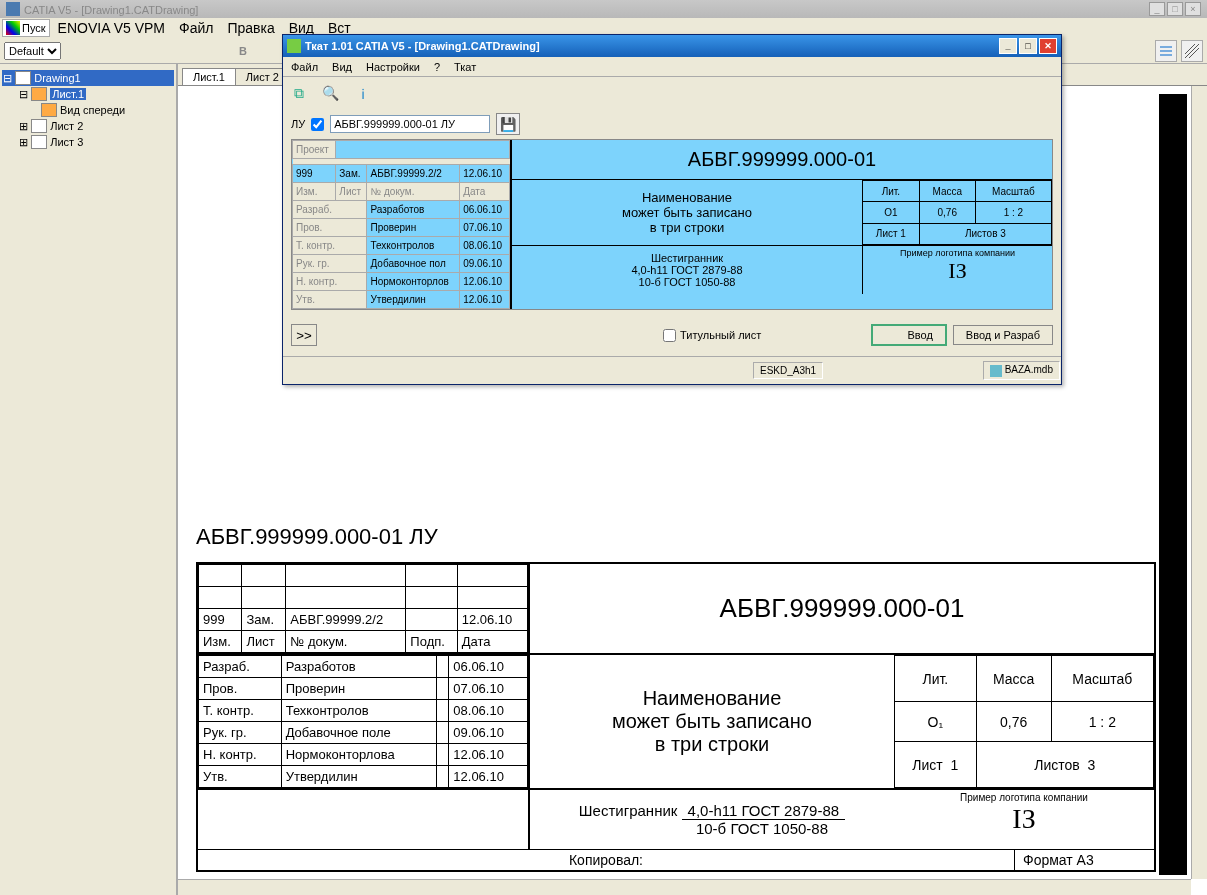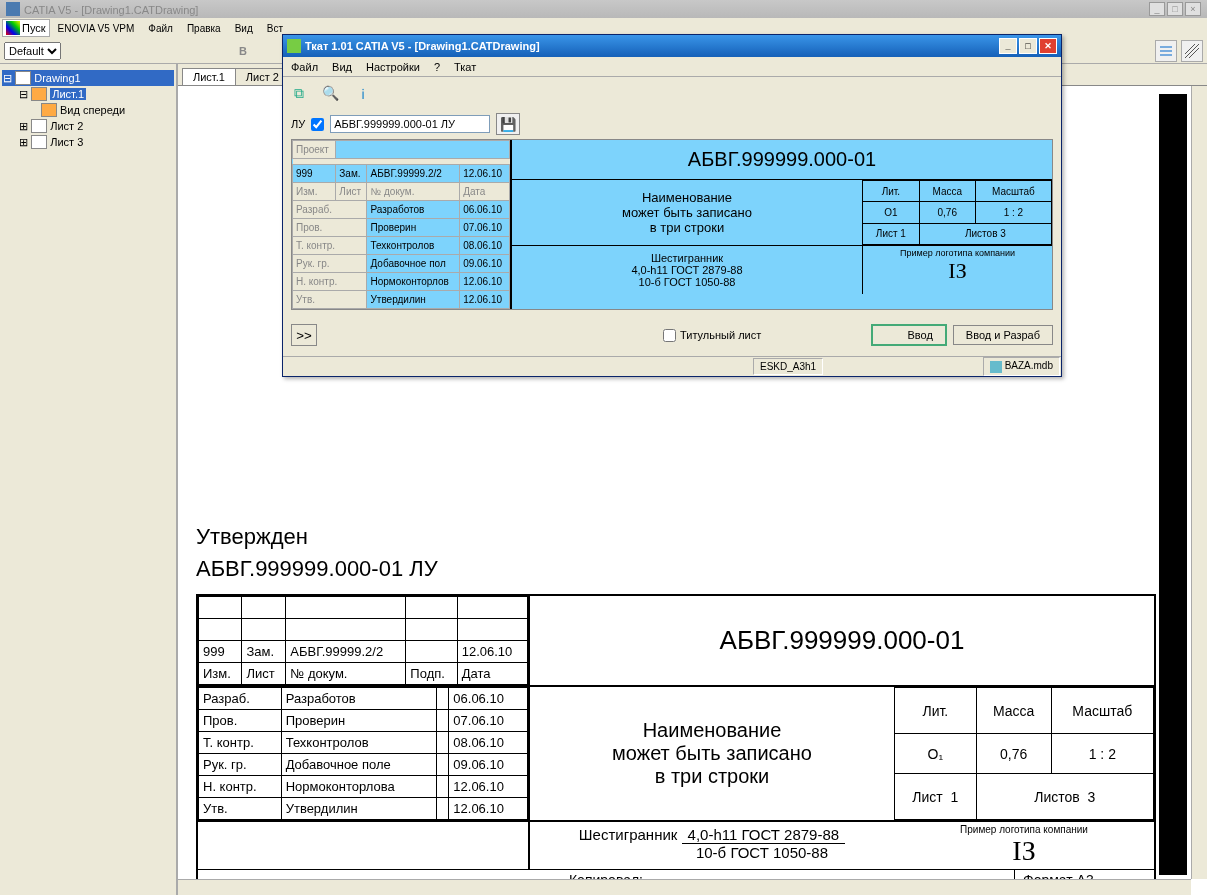--- a/index.html
+++ b/index.html
@@ -5,21 +5,21 @@
 * { box-sizing: border-box; margin: 0; padding: 0; font-family: Tahoma, Arial, sans-serif; }
 body { background: #d4d0c8; width: 1207px; height: 895px; overflow: hidden; position: relative; font-size: 11px; }
 
 
 .main-title { background: linear-gradient(#c8c8c8, #b8b8b8); height: 18px; padding: 2px 6px; color: #888; display: flex; align-items: flex-end; gap: 4px; }
 .main-title .icon { width: 14px; height: 14px; background: #4a7ab0; }
 .main-title .wbtns { margin-left: auto; display: flex; gap: 2px; }
 .main-title .wbtn { width: 16px; height: 14px; background: #e0e0e0; border: 1px solid #999; font-size: 9px; text-align: center; line-height: 12px; }
 
 .menubar { background: #ece9d8; height: 20px; display: flex; align-items: center; padding: 0 2px; gap: 2px; }
-.menubar .mitem { padding: 2px 6px; font-size: 10px; }
+.menubar .mitem { padding: 2px 6px; font-size: 14px; }
 .menubar .start { background: #fff; border: 1px solid #aaa; display: flex; align-items: center; gap: 2px; padding: 1px 3px; }
 .menubar .start .sicon { width: 14px; height: 14px; background: linear-gradient(45deg,#e00,#00e,#0c0,#ee0); }
 
 .toolbar { background: #ece9d8; height: 26px; display: flex; align-items: center; padding: 0 4px; gap: 8px; border-bottom: 1px solid #aaa; }
 .toolbar select { font-size: 11px; height: 18px; }
 .toolbar .rtools { margin-left: auto; display: flex; gap: 4px; }
 .toolbar .tbtn { width: 22px; height: 22px; border: 1px solid #aaa; background: #f0f0f0; display: flex; align-items: center; justify-content: center; }
 
 .workspace { display: flex; height: calc(895px - 64px); }
 .tree { width: 178px; background: #ece9d8; padding: 6px 2px; border-right: 2px solid #aaa; }
@@ -44,21 +44,21 @@
 .titleblock td { border: 1px solid #000; padding: 2px 4px; vertical-align: middle; }
 .tb-top { display: flex; }
 .tb-revs { width: 330px; }
 .tb-revs td { height: 22px; font-size: 13px; }
 .tb-main-num { flex: 1; display: flex; align-items: center; justify-content: center; font-size: 26px; border-left: 2px solid #000; }
 .tb-mid { display: flex; border-top: 2px solid #000; }
 .tb-name { flex: 1; border-left: 2px solid #000; display: flex; align-items: center; justify-content: center; font-size: 20px; text-align: center; padding: 6px; }
 .tb-lms { width: 260px; }
 .tb-lms td { text-align: center; }
 .tb-bot { display: flex; border-top: 2px solid #000; }
-.tb-mat { flex: 1; border-left: 2px solid #000; text-align: center; font-size: 15px; padding: 4px; }
+.tb-mat { flex: 1; border-left: 2px solid #000; text-align: center; font-size: 15px; padding: 12px; }
 .tb-logo { width: 260px; text-align: center; font-size: 10px; padding: 2px; }
 .tb-logo .lg { font-size: 28px; font-family: serif; }
 .tb-fmt { display: flex; border-top: 1px solid #000; }
 .tb-fmt div { padding: 2px 8px; }
 
 .scrollbar-h { position: absolute; bottom: 0; left: 0; right: 16px; height: 16px; background: #ece9d8; border-top: 1px solid #aaa; }
 .scrollbar-v { position: absolute; top: 22px; right: 0; bottom: 16px; width: 16px; background: #ece9d8; border-left: 1px solid #aaa; }
 
 
 .dialog { position: absolute; top: 34px; left: 282px; width: 780px; background: #ece9d8; border: 1px solid #0a246a; box-shadow: 2px 2px 4px rgba(0,0,0,0.3); z-index: 10; }
@@ -93,21 +93,21 @@
 .dlg-right .r-mat { flex: 1; text-align: center; font-size: 11px; padding: 6px; }
 .dlg-right .r-logo { width: 190px; text-align: center; font-size: 9px; border-left: 1px solid #000; padding: 2px; }
 .dlg-right .r-logo .lg { font-size: 22px; font-family: serif; }
 
 .dlg-actions { display: flex; align-items: center; gap: 6px; padding: 10px 8px; justify-content: flex-end; }
 .dlg-actions .btn { padding: 3px 12px; border: 1px solid #888; background: #ece9d8; font-size: 11px; }
 .dlg-actions .btn.primary { border: 2px solid #4a7; padding-left: 34px; }
 .dlg-actions .arrow { width: 26px; height: 22px; border: 1px solid #888; background: #ece9d8; text-align: center; }
 .dlg-actions .chk { display: flex; align-items: center; gap: 4px; margin-right: auto; margin-left: 340px; }
 
-.dlg-status { height: 20px; border-top: 1px solid #aaa; display: flex; align-items: center; font-size: 10px; }
+.dlg-status { height: 28px; border-top: 1px solid #aaa; display: flex; align-items: center; font-size: 10px; }
 .dlg-status .cell { border: 1px inset #fff; padding: 2px 6px; margin: 0 1px; }
 .dlg-status .cell.r { margin-left: auto; }
 .dlg-status .cell .fico { display: inline-block; width: 12px; height: 12px; background: #6bc; margin-right: 3px; vertical-align: middle; }
 </style>
 </head>
 <body>
 
 <div class="main-title">
   <div class="icon"></div>
   <span>CATIA V5 - [Drawing1.CATDrawing]</span>
@@ -176,21 +176,20 @@
   </div>
 
   <div class="canvas-area">
     <div class="tabs">
       <div class="tab active">Лист.1</div>
       <div class="tab">Лист 2</div>
     </div>
 
     <div class="drawing-sheet">
       <div class="black-strip"></div>
-      <div class="db-header">Утвержден</div>
       <div class="db-sub">АБВГ.999999.000-01 ЛУ</div>
 
       <div class="titleblock">
         <div class="tb-top">
           <div class="tb-revs">
             <table>
               <tbody>
                   <tr>
                     <td></td>
                     <td></td>

